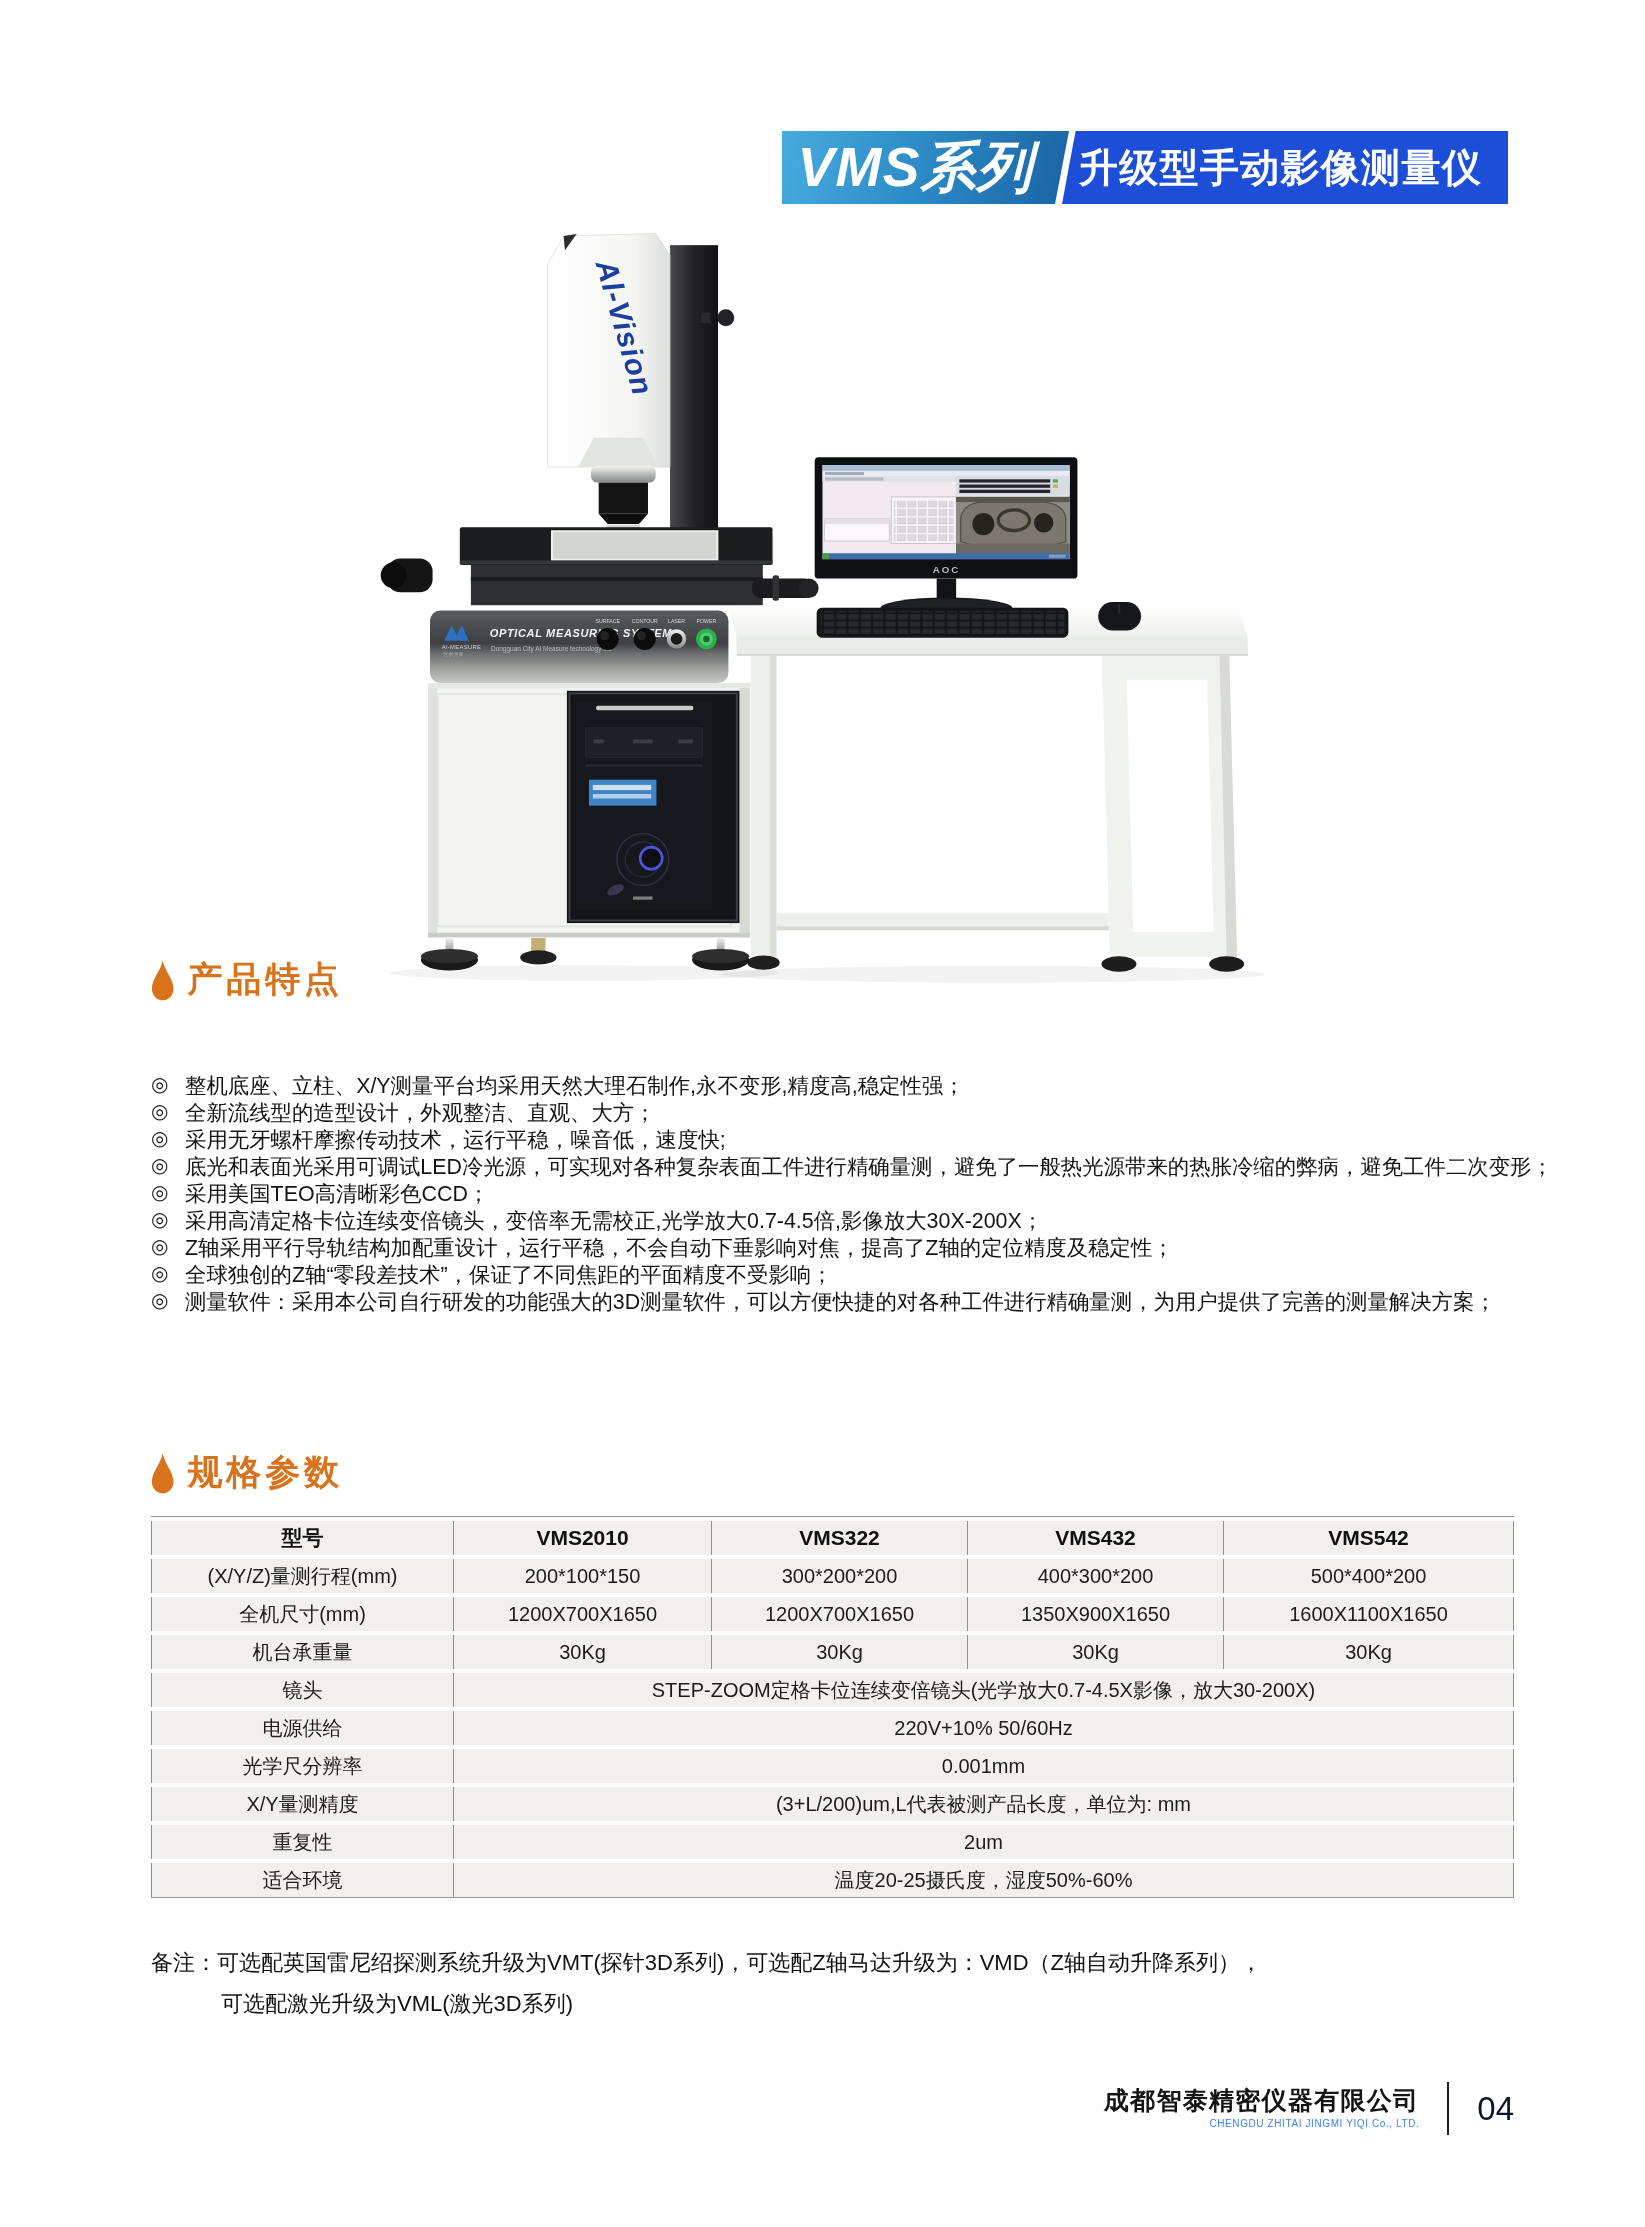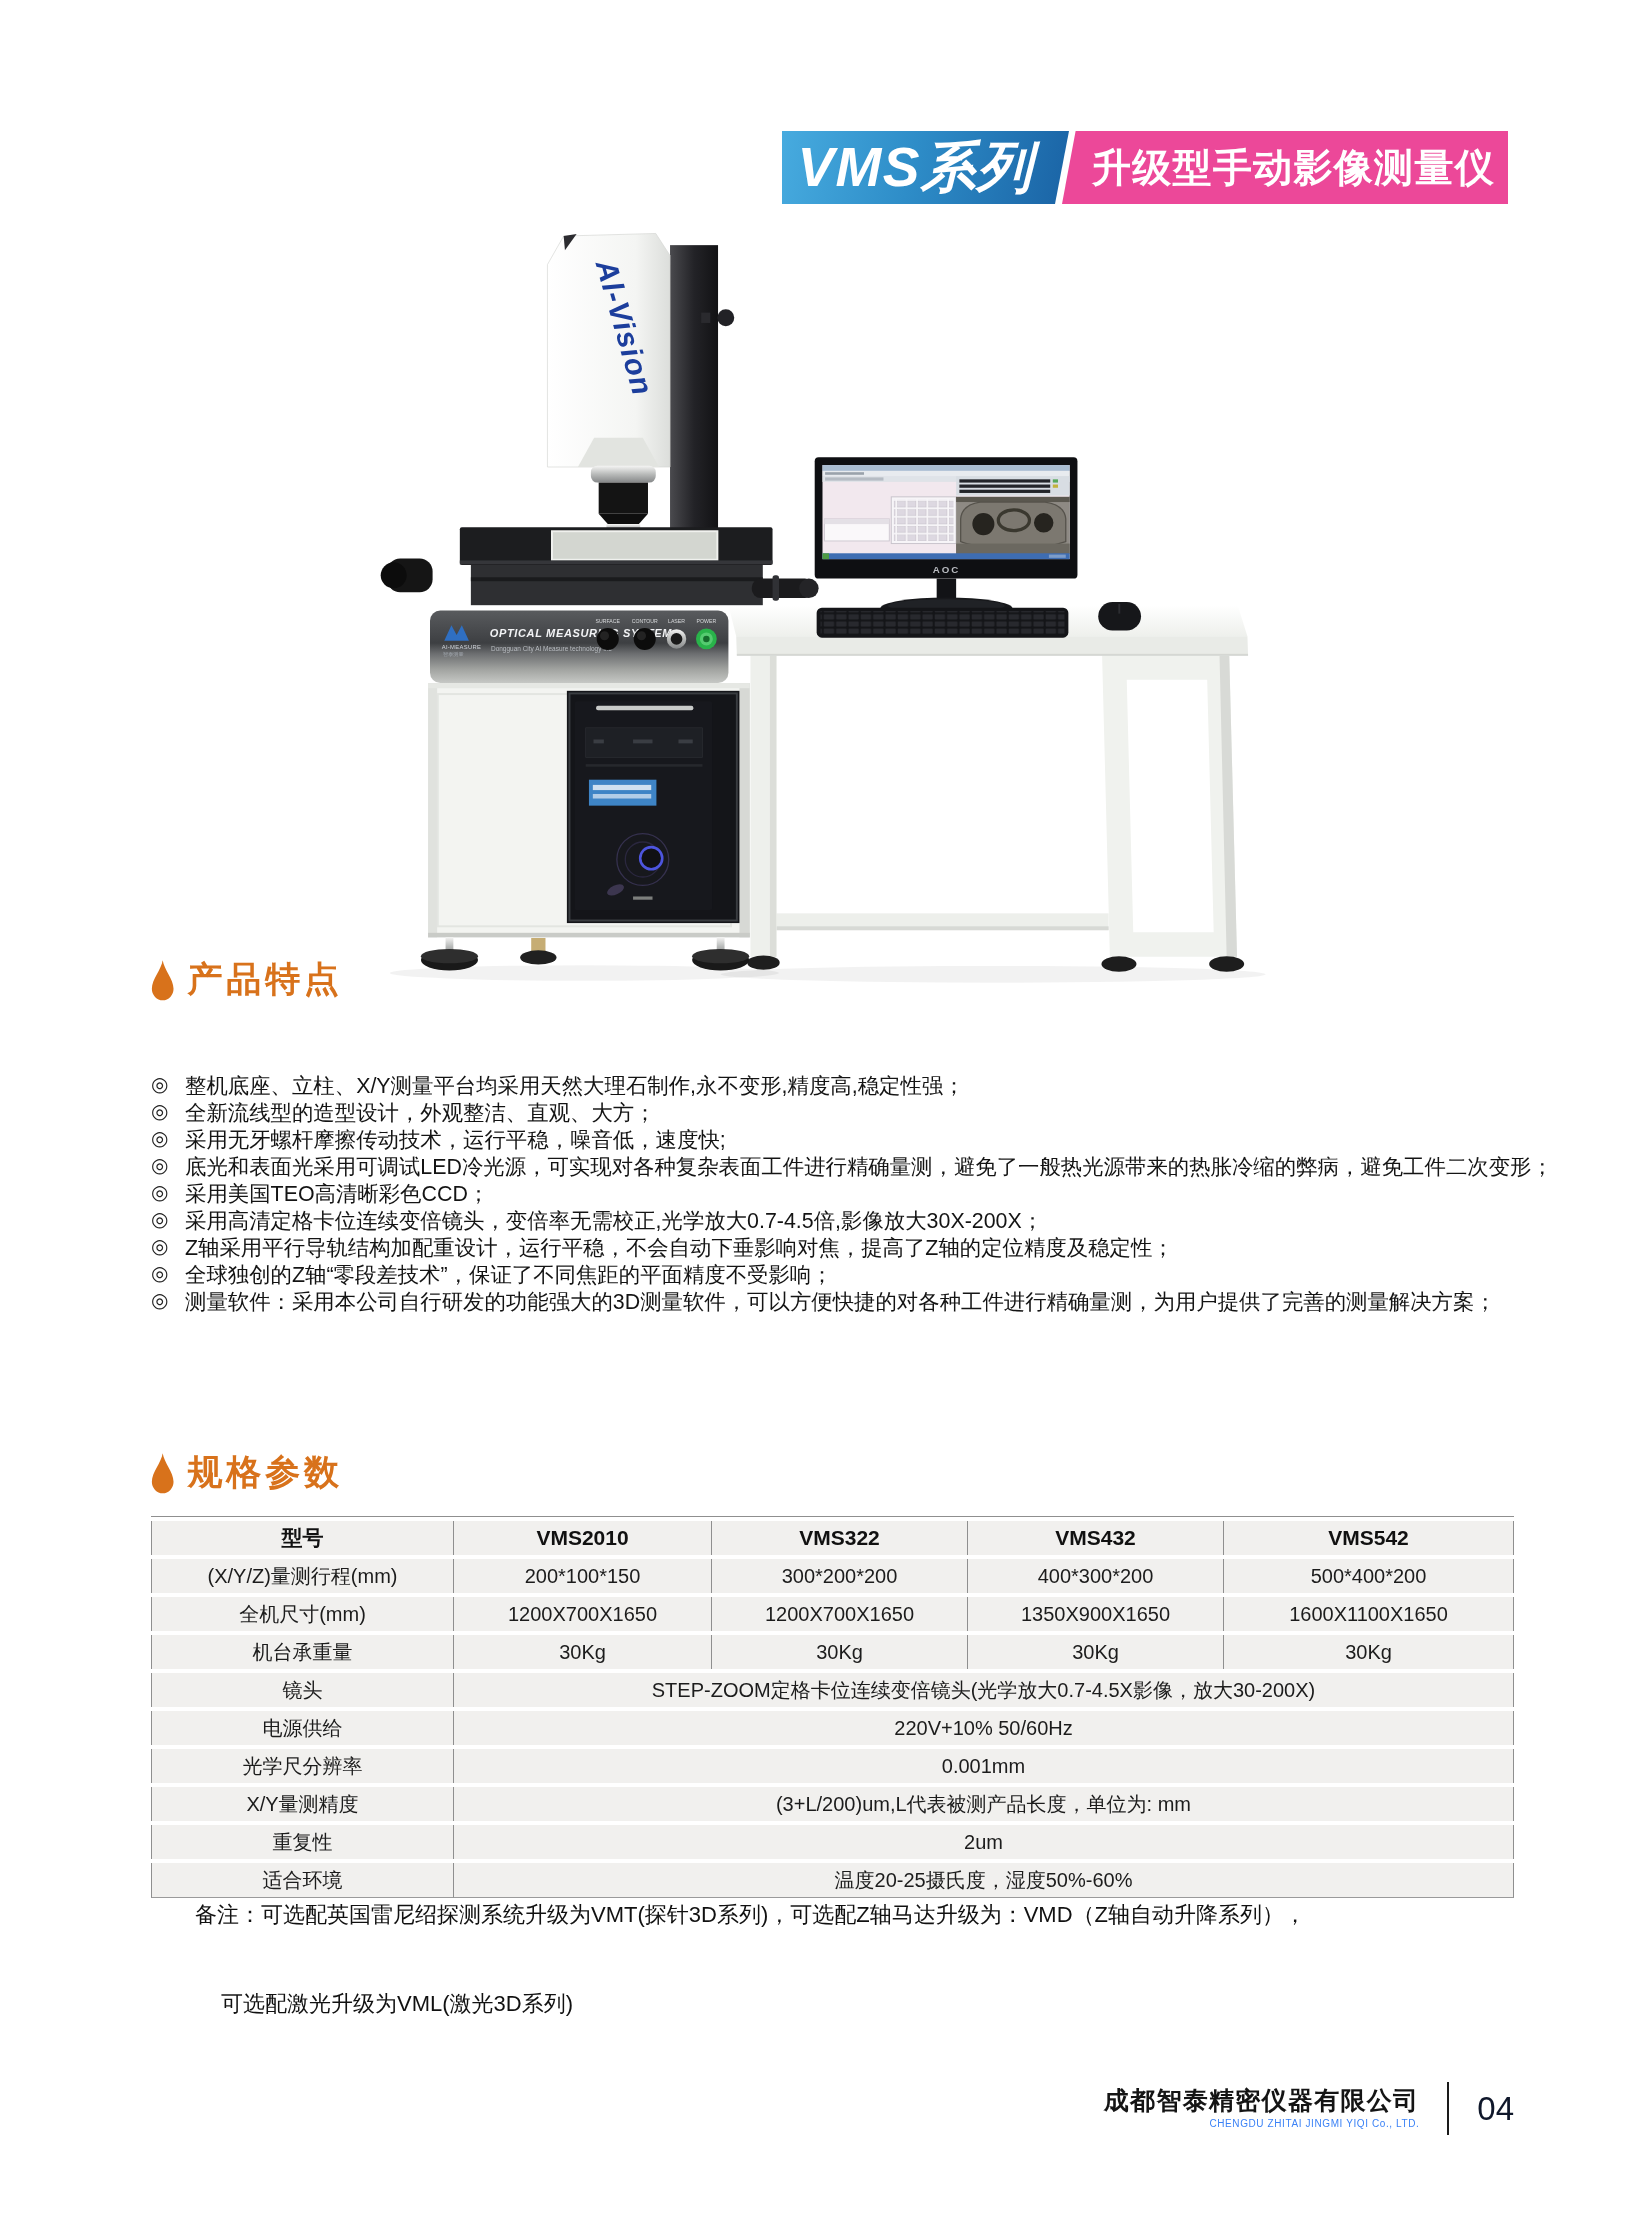--- a/index.html
+++ b/index.html
@@ -13,23 +13,23 @@
     background:linear-gradient(102deg,#47abdf 0%, #2e8dc8 45%, #1a63a5 100%);
     clip-path:polygon(0 0, 100% 0, 273px 100%, 0 100%);
     display:flex; align-items:center;
   }
   .hdr-blue .t {
     font-size:55px; font-weight:bold; font-style:italic; color:#ffffff;
     letter-spacing:1.3px; padding-left:15.6px; white-space:nowrap;
   }
   .hdr-gray {
     position:absolute; left:1062px; top:131px; width:446px; height:73px;
-    background:#ec4899;
+    background:#1d4ed8;
     clip-path:polygon(13.6px 0, 100% 0, 100% 100%, 0 100%);
-    display:flex; align-items:center; justify-content:center;
+    display:flex; align-items:center; justify-content:flex-start;
   }
   .hdr-gray .t { font-size:39px; font-weight:bold; color:#ffffff; letter-spacing:1.3px; padding-left:17px; white-space:nowrap; }
 
   
   .sec-title { position:absolute; left:151px; display:flex; align-items:center; gap:13px; }
   .sec-title .txt { font-size:35px; font-weight:bold; color:#d8721b; letter-spacing:3.9px; }
   .drop { width:23.4px; height:42px; flex:0 0 auto; }
 
   
   .features { position:absolute; left:151px; top:1071px; width:1415px; }
@@ -46,21 +46,21 @@
   .spec-table th, .spec-table td {
     background:#f1f0ee; height:34px; text-align:center; vertical-align:middle;
     border-left:1.3px solid #8f8f8f; font-size:20px; color:#1c1c1c; padding:0 6.5px;
   }
   .spec-table th { font-size:21px; font-weight:bold; color:#111; }
   .spec-table th:last-child, .spec-table td:last-child { border-right:1.3px solid #8f8f8f; }
   .spec-table tr:last-child td { border-bottom:1.3px solid #9a9a9a; }
   .spec-table .lbl { font-size:20px; }
 
   
-  .notes-l1 { position:absolute; left:151px; top:1900px; font-size:22px; color:#111; white-space:nowrap;margin-left:44px; }
+  .notes-l1 { position:absolute; left:151px; top:1948px; font-size:22px; color:#111; white-space:nowrap; }
   .notes-l2 { position:absolute; left:221px; top:1989px; font-size:22px; color:#111; white-space:nowrap; }
 
   
   .footer { position:absolute; left:0; top:2082px; width:1514px; display:flex; align-items:center; justify-content:flex-end; gap:28px; }
   .footer .co { text-align:right; }
   .footer .cn { font-size:25px; font-weight:bold; color:#141414; letter-spacing:1.3px; line-height:30px; }
   .footer .en { font-size:10px; font-weight:400; color:#3b82f6; letter-spacing:0.6px; line-height:17px; }
   .footer .divider { width:1.9px; height:53px; background:#1a1a1a; }
   .footer .num { font-size:33px; color:#0f172a; font-weight:400; line-height:53px; }
 

